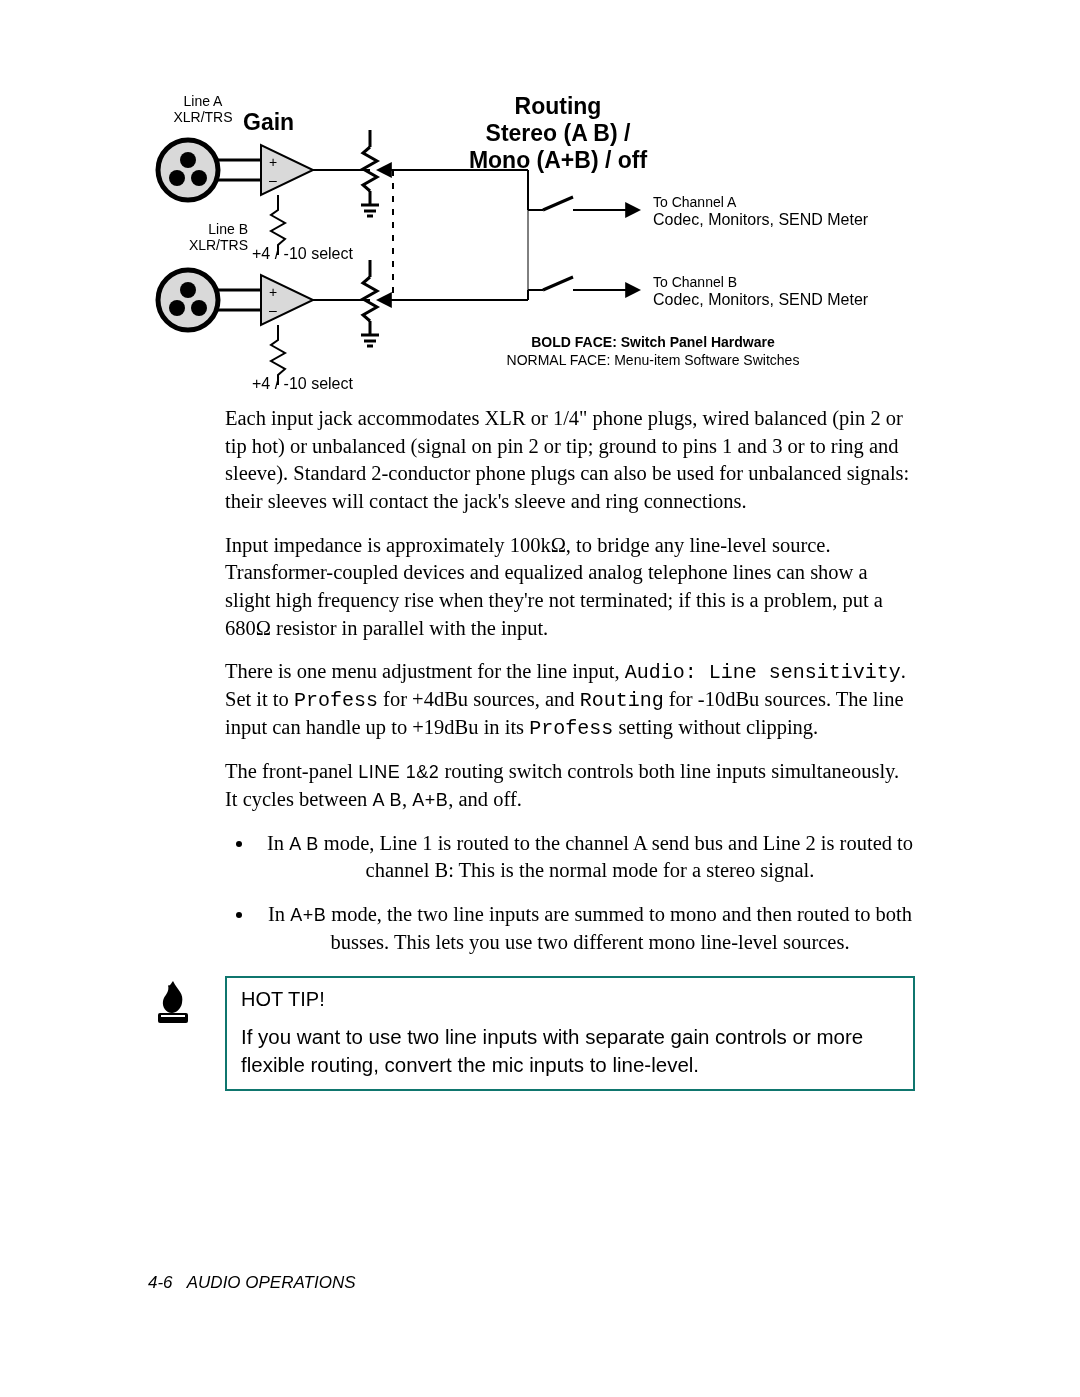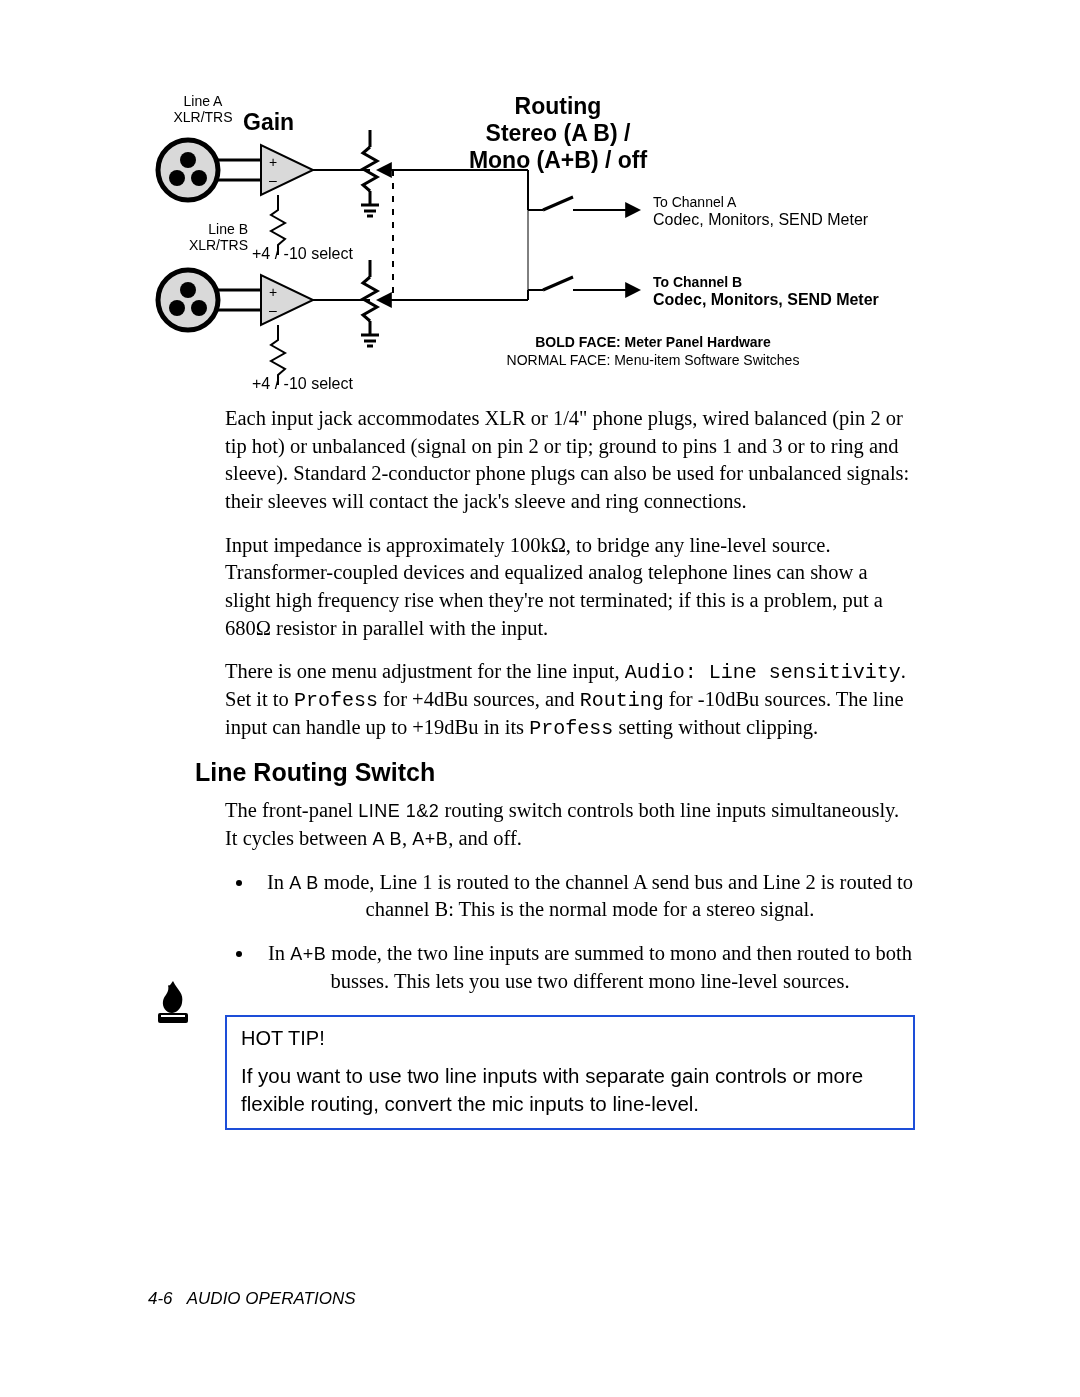--- a/index.html
+++ b/index.html
@@ -52,36 +52,36 @@
   .mono {
     font-family: "Courier New", Courier, monospace;
     font-size: 20px;
   }
   .smallcaps {
     font-family: "Myriad Pro", "Segoe UI", "Helvetica Neue", Arial, sans-serif;
     font-size: 18px;
     letter-spacing: 0.5px;
   }
   .tipbox {
-    border: 2px solid #1d4ed8;
+    border: 2px solid #0f766e;
     margin-left: 30px;
     padding: 8px 14px 10px 14px;
     font-family: "Myriad Pro", "Segoe UI", "Helvetica Neue", Arial, sans-serif;
     font-size: 20.5px;
     line-height: 1.35;
   }
   .tipbox .tiphead {
     display: block;
     margin-bottom: 10px;
     font-size: 20px;
   }
   .footer {
     position: absolute;
     left: 148px;
-    bottom: 88px;
+    bottom: 104px;
     font-family: "Myriad Pro", "Segoe UI", "Helvetica Neue", Arial, sans-serif;
     font-style: italic;
     font-size: 17px;
   }
   
   .diagram {
     position: relative;
     margin-left: -52px; 
     width: 770px;
     height: 320px;
@@ -210,41 +210,40 @@
         <span>Routing</span><br>
         <span>Stereo (A B) /</span><br>
         <span>Mono (A+B) / off</span>
       </div>
       <div class="dlabel dtext-sm" style="left:109px; top:160px;">+4 / -10  select</div>
       <div class="dlabel dtext-sm" style="left:109px; top:290px;">+4 / -10  select</div>
       <div class="dlabel" style="left:510px; top:108px;">
         <span class="dtext">To Channel A</span><br>
         <span class="dtext-sm">Codec, Monitors, SEND Meter</span>
       </div>
-      <div class="dlabel" style="left:510px; top:188px;font-weight:bold;">
+      <div class="dlabel" style="left:510px; top:188px;">
         <span class="dtext">To Channel B</span><br>
         <span class="dtext-sm">Codec, Monitors, SEND Meter</span>
       </div>
       <div class="dlabel" style="left:345px; top:248px; text-align:center; width:330px;">
-        <span class="dtext" style="font-weight:700;">BOLD FACE:  Meter Panel Hardware</span><br>
+        <span class="dtext" style="font-weight:700;">BOLD FACE:  Switch Panel Hardware</span><br>
         <span class="dtext">NORMAL FACE: Menu-item Software Switches</span>
       </div>
     </div>
   </div>
 
   <div class="col">
     <p>Each input jack accommodates XLR or 1/4" phone plugs, wired balanced (pin 2 or tip hot) or unbalanced (signal on pin 2 or tip; ground to pins 1 and 3 or to ring and sleeve). Standard 2-conductor phone plugs can also be used for unbalanced signals: their sleeves will contact the jack's sleeve and ring connections.</p>
     <p>Input impedance is  approximately 100kΩ, to bridge any line-level source. Transformer-coupled devices and equalized analog telephone lines can show a slight high frequency rise when they're not terminated; if this is a problem, put a 680Ω resistor in parallel with the input.</p>
     <p>
       <span>There is one menu adjustment for the line input, </span><span class="mono">Audio: Line sensitivity</span><span>. Set it to </span><span class="mono">Profess</span><span> for +4dBu sources, and </span><span class="mono">Routing</span><span> for -10dBu sources. The line input can handle up to +19dBu in its </span><span class="mono">Profess</span><span> setting without clipping.</span>
     </p>
   </div>
 
   <div class="col" style="margin-top:14px;">
-    <h2>Line Routing Switch</h2>
     <p>
       <span>The front-panel </span><span class="smallcaps">LINE 1&amp;2</span><span> routing switch controls both line inputs simultaneously. It cycles between </span><span class="smallcaps">A B</span><span>, </span><span class="smallcaps">A+B</span><span>, and off.</span>
     </p>
     <ul>
       <li>
         <span>In </span><span class="smallcaps">A B</span><span> mode, Line 1 is routed to the channel A send bus and Line 2 is routed to channel B: This is the normal mode for a stereo signal.</span>
       </li>
       <li>
         <span>In </span><span class="smallcaps">A+B</span><span> mode, the two line inputs are summed to mono and then routed to both busses. This lets you use two different mono line-level sources.</span>
       </li>

